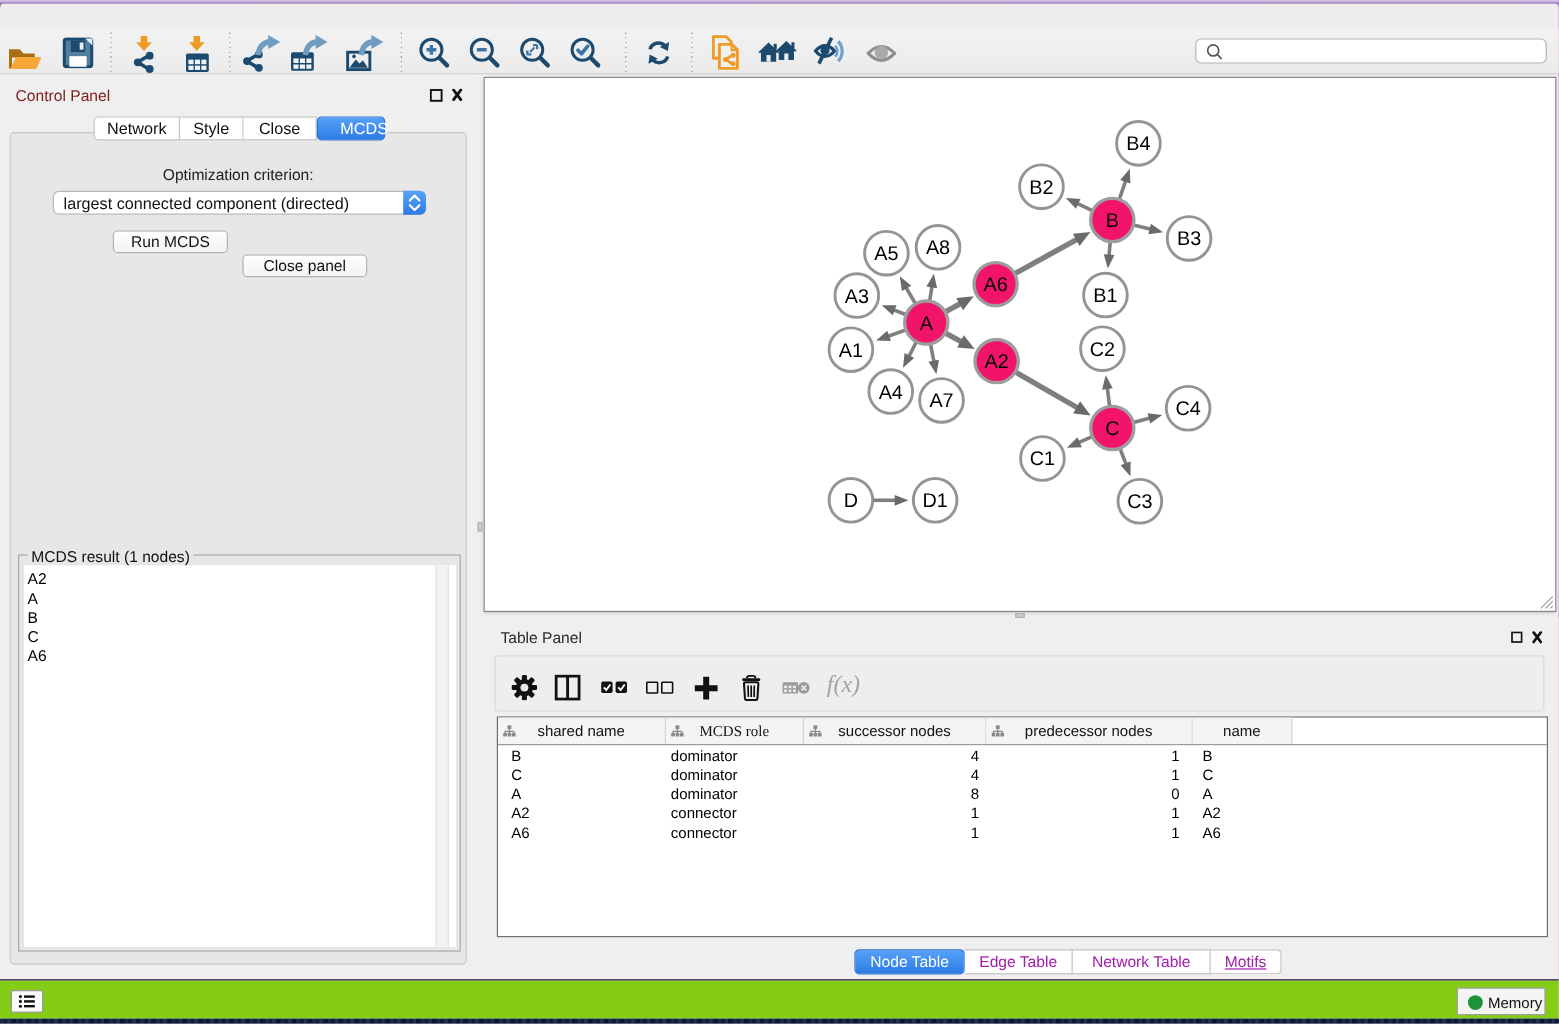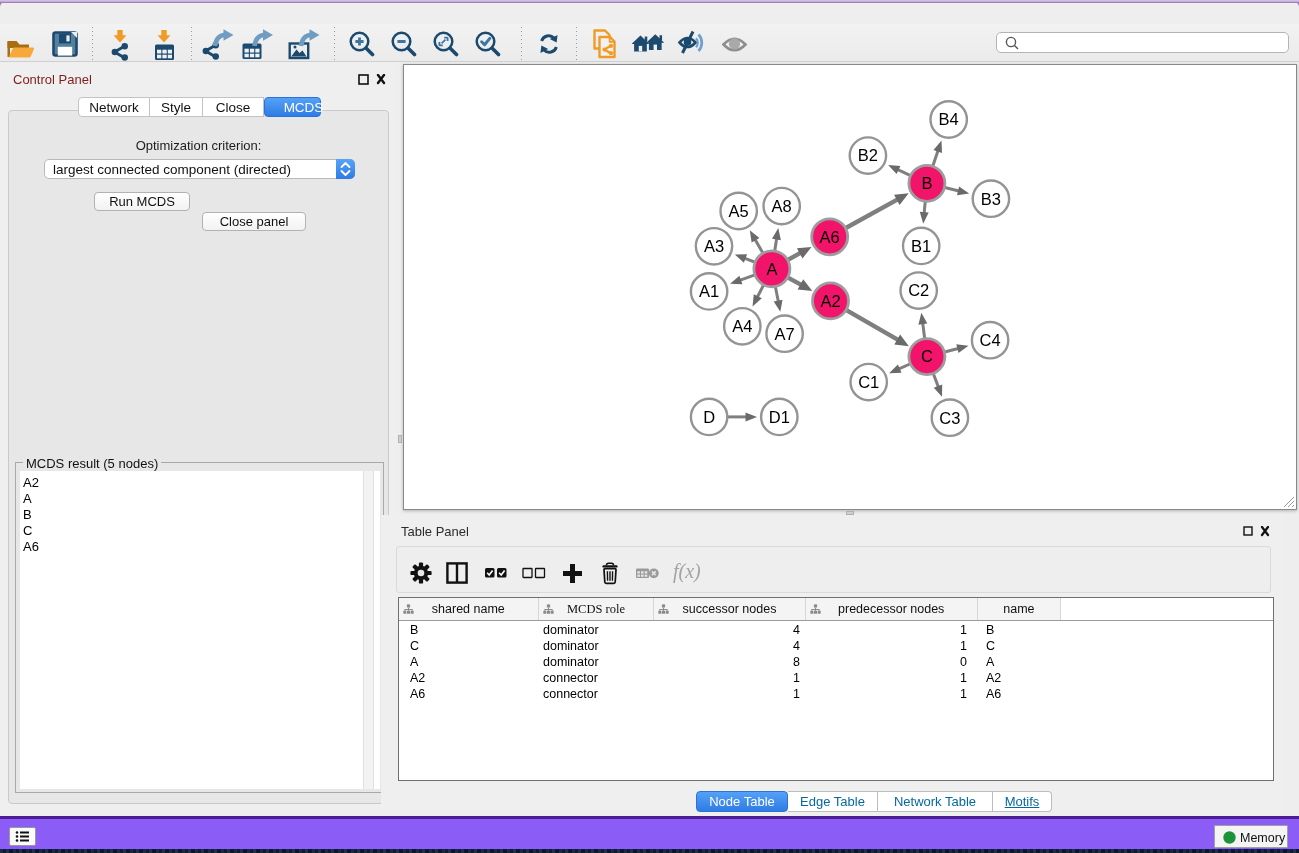--- a/index.html
+++ b/index.html
@@ -61,40 +61,40 @@
   #mcds-scroll { position:absolute; right:6px; top:0px; width:11px; height:318px;
     background:#f3f3f3; border-left:1px solid #e0e0e0; border-right:1px solid #e0e0e0; }
   
   #gwin { left:403px; top:62px; width:894px; height:446px; background:#ffffff;
     border:1px solid #888; box-shadow:0 1px 3px rgba(0,0,0,0.25); }
   #gwin-titlebar { position:absolute; left:0; top:0; width:100%; height:21px;
     background:linear-gradient(#f2f2f2,#d9d9d9); border-bottom:1px solid #a9a9a9; }
   #gwin-titlebar .title { position:absolute; left:0; width:100%; top:3px; text-align:center;
     font-size:13.3px; color:#151515; }
   
-  #tpanel { left:381px; top:513px; width:902px; height:301px; background:#efefef; }
+  #tpanel { left:397px; top:513px; width:902px; height:301px; background:#efefef; }
   #tpanel-title { position:absolute; left:20px; top:9px; font-size:13px; color:#2b2b2b; }
   #ttoolbar { position:absolute; left:15px; top:31px; width:875px; height:47px;
     background:#eeeeee; border:1px solid #dadada; border-radius:3px; }
   #ttable { position:absolute; left:17px; top:82px; width:876px; height:184px;
     background:#ffffff; border:1px solid #6f6f6f; }
   #thead { position:absolute; left:0; top:0; width:100%; height:23px;
     border-bottom:1px solid #9c9c9c; }
   .hcol { position:absolute; top:0; height:22px; background:#f4f4f4; border-right:1px solid #d6d6d6;
     font-size:12.5px; color:#111; }
   .hlabel { position:absolute; width:100%; text-align:center; top:4px; }
   .cell { position:absolute; font-size:12.5px; color:#000; }
   .btabs { position:absolute; top:276px; display:flex; left:275px; }
   .btab { height:21px; background:#fff; border:1px solid #bdbdbd; border-left:none;
-    font-size:13px; color:#0369a1; display:flex; align-items:center; justify-content:center; }
+    font-size:13px; color:#a21caf; display:flex; align-items:center; justify-content:center; }
   .btab.first { border-left:1px solid #bdbdbd; border-radius:4px; }
   .btab.last { border-radius:0 4px 4px 0; }
   
-  #statusbar { left:0; top:814px; width:1299px; height:33px; background:#8b5cf6;
-    border-top:3px solid #4c1d95; }
+  #statusbar { left:0; top:814px; width:1299px; height:33px; background:#84cc16;
+    border-top:1px solid #4c1d95; }
   #memorybtn { position:absolute; left:1214px; top:6px; width:74px; height:23px;
     background:#f4f4f4; border:1px solid #a0a0a0; border-radius:1px; font-size:12px;
     color:#111; }
 </style>
 </head>
 <body>
   <div class="abs" id="appwin">
     <div class="abs" id="toolbar">
       <div class="tsep" style="left:92px;"></div>
       <div class="tsep" style="left:191px;"></div>
@@ -276,21 +276,21 @@
         <div id="fieldset">
           <div id="mcds-list">
             <div class="item">A2</div>
             <div class="item">A</div>
             <div class="item">B</div>
             <div class="item">C</div>
             <div class="item">A6</div>
             <div id="mcds-scroll"></div>
           </div>
         </div>
-        <div id="fieldset-legend">MCDS result (5 nodes)</div>
+        <div id="fieldset-legend">MCDS result (1 nodes)</div>
       </div>
     </div>
 
     <div class="abs" id="gwin">
       <div id="graph">
         <svg width="892" height="423" style="position:absolute;left:0;top:21px" viewBox="0 0 892 423">
 <line x1="359.3" y1="167.8" x2="350.5" y2="152.6" stroke="#7f7f7f" stroke-width="3.0"></line>
 <path d="M345.8 144.3 L355.4 152.1 L347.6 156.6 Z" fill="#6a6a6a"></path>
 <line x1="370.6" y1="165.7" x2="372.8" y2="151.5" stroke="#7f7f7f" stroke-width="3.0"></line>
 <path d="M374.3 142.1 L376.9 154.2 L368.0 152.8 Z" fill="#6a6a6a"></path>

